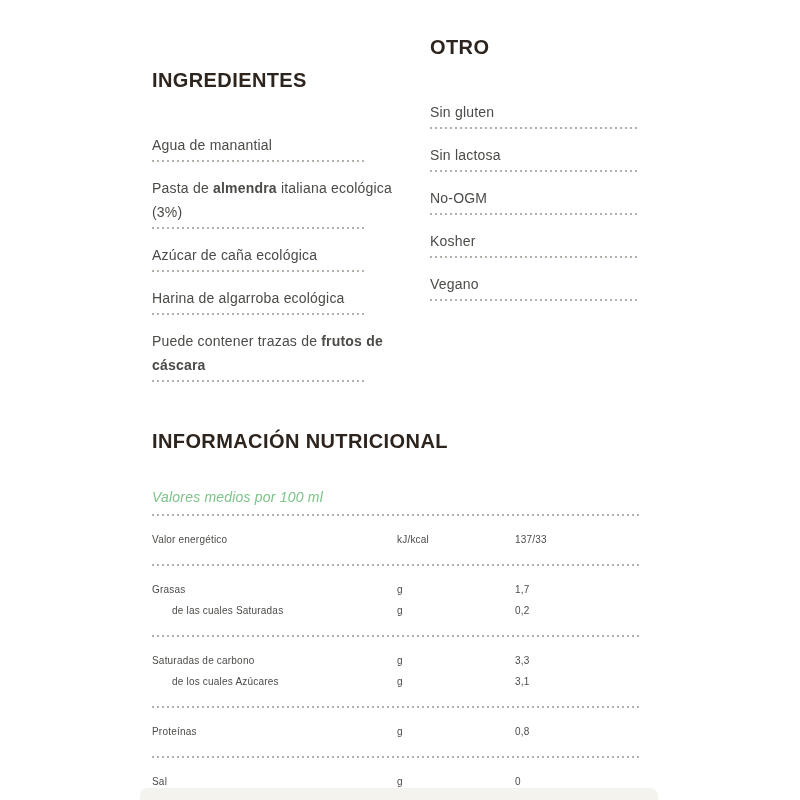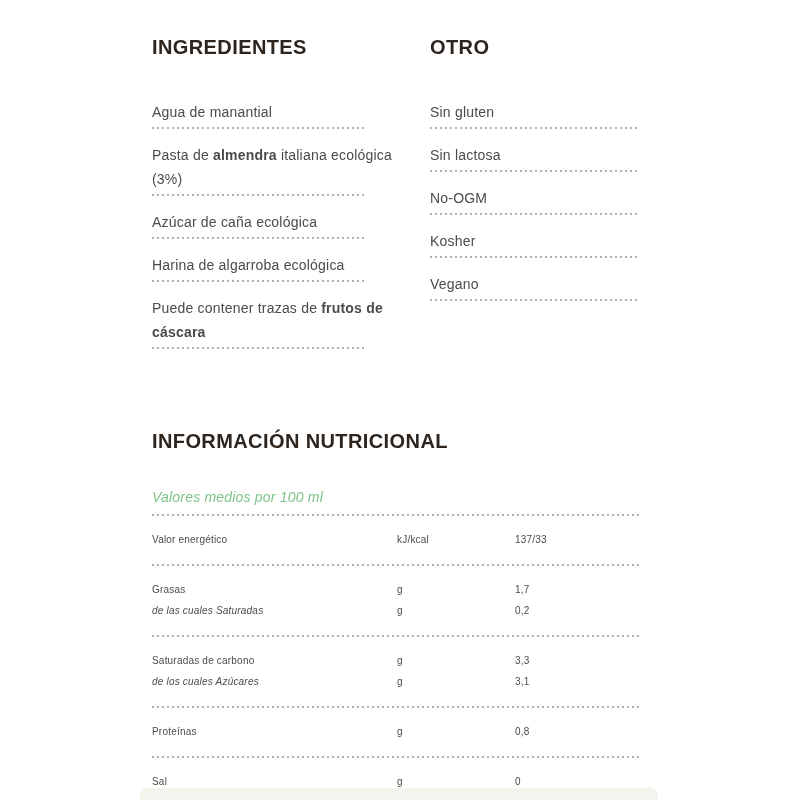--- a/index.html
+++ b/index.html
@@ -22,21 +22,21 @@
     font-family:"Liberation Sans", sans-serif;
     font-weight:800;
     font-size:20px;
     line-height:22px;
     letter-spacing:0.4px;
     color:var(--c-heading);
     margin-bottom:42px;
     white-space:nowrap;
   }
   .col{position:absolute;top:36px;}
-  .col-left{left:152px;width:245px;}
+  .col-left{left:152px;width:245px;margin-top:33px;}
   .col-right{left:430px;width:212px;}
   .item{margin-bottom:14px;}
   .item-text{
     font-size:14px;
     line-height:24px;
     letter-spacing:0.2px;
     color:var(--c-body);
   }
   .item-text .b{font-weight:700;}
   .dots{
@@ -61,21 +61,21 @@
   .ngroup{padding:13px 0 11px 0;}
   .ngroup-dots{width:488px;}
   .nrow{
     display:grid;
     grid-template-columns:245px 118px 1fr;
     align-items:baseline;
     font-size:10px;
     line-height:21px;
     letter-spacing:0.2px;
   }
-  .nrow .it{font-style:italic;}
+  .nrow .it{margin-left:20px;}
 
   .band{
     position:absolute;
     left:140px;
     top:788px;
     width:518px;
     height:14px;
     background:var(--c-band);
     border-radius:8px 8px 0 0;
   }

